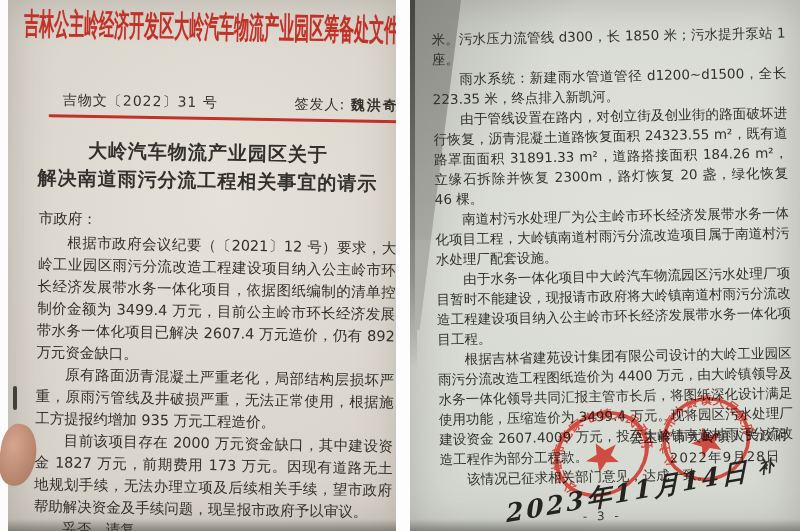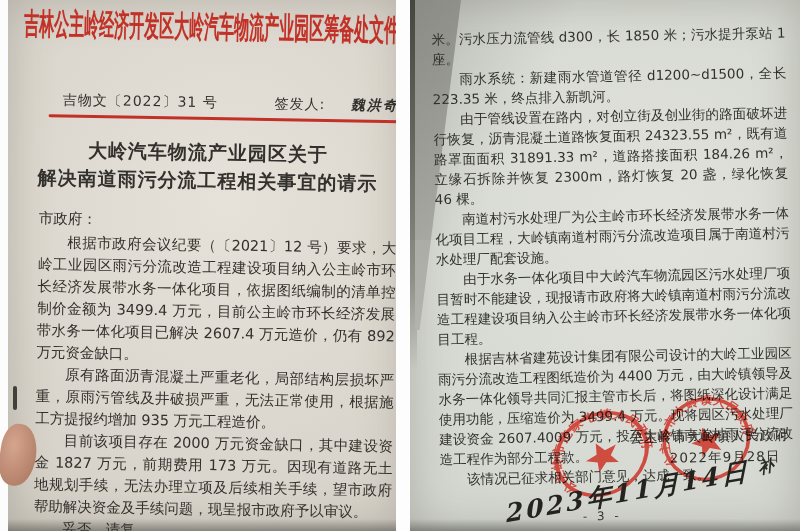--- a/index.html
+++ b/index.html
@@ -25,21 +25,21 @@
 
   .content-left  { position:absolute; inset:0; transform:rotate(1deg);  color:var(--ink,#33312d); }
   .content-right { position:absolute; inset:0; transform:rotate(-1.1deg); color:var(--ink,#33312d); }
 
   
   .letterhead { position:absolute; top:7px; left:12px; color:var(--letterhead-red,#c23127);
     font-weight:bold; font-family:"DejaVu Serif", serif; text-shadow:0 0 1px rgba(194,49,39,.5); }
   .squeeze { display:inline-block; white-space:nowrap; font-size:30px; transform:scaleX(.5); transform-origin:0 50%; }
   .docnum-row { position:absolute; top:94px; left:52px; right:8px; display:flex;
     justify-content:space-between; align-items:baseline; font-size:14px; letter-spacing:1px; }
-  .signer-name { font-family:"DejaVu Serif", serif; font-style:italic; font-weight:bold; letter-spacing:2px;margin-left:20px; }
+  .signer-name { font-family:"DejaVu Serif", serif; font-weight:bold; letter-spacing:2px; }
   .red-rule { position:absolute; top:117px; left:38px; width:352px; height:3px;
     background:var(--letterhead-red,#c23127); border-radius:2px; }
   .doc-title { position:absolute; top:138px; left:18px; width:360px; text-align:center;
     font-weight:bold; font-size:19px; line-height:28px; font-family:"DejaVu Serif", serif; letter-spacing:1px; }
   .salutation { position:absolute; top:212px; left:30px; font-size:14.5px; }
   .body-text p { margin:0; text-indent:2em; }
   .body-text p.noindent { text-indent:0; }
   .body-left { position:absolute; top:234px; left:30px; width:358px;
     font-size:14.5px; line-height:22px; text-align:justify; }
   .edge-tick { position:absolute; left:5px; top:386px; width:4px; height:24px; background:#41403a; border-radius:2px; }

